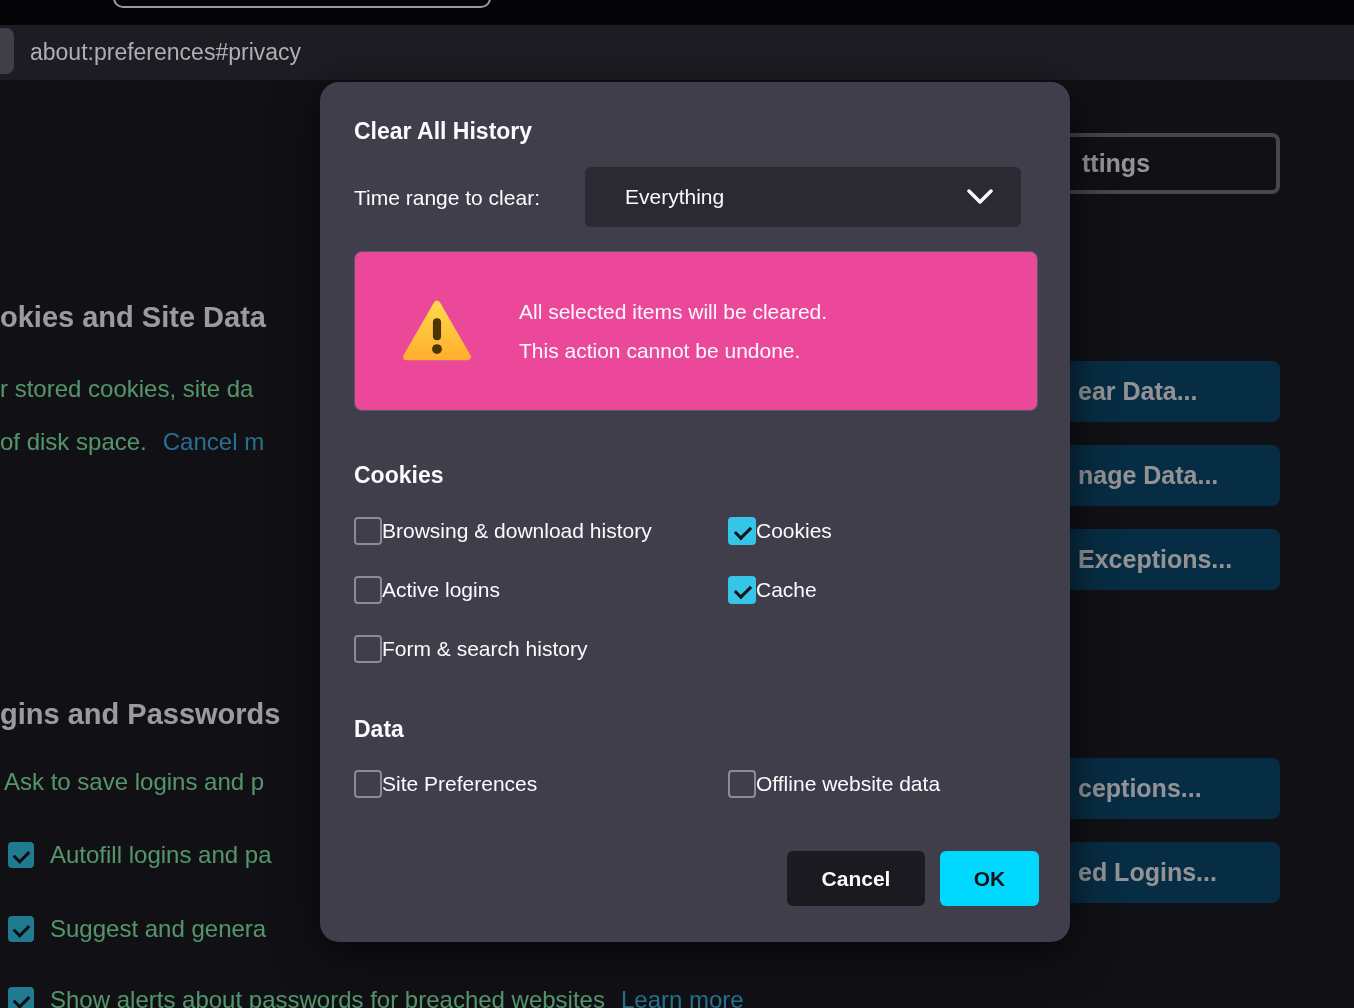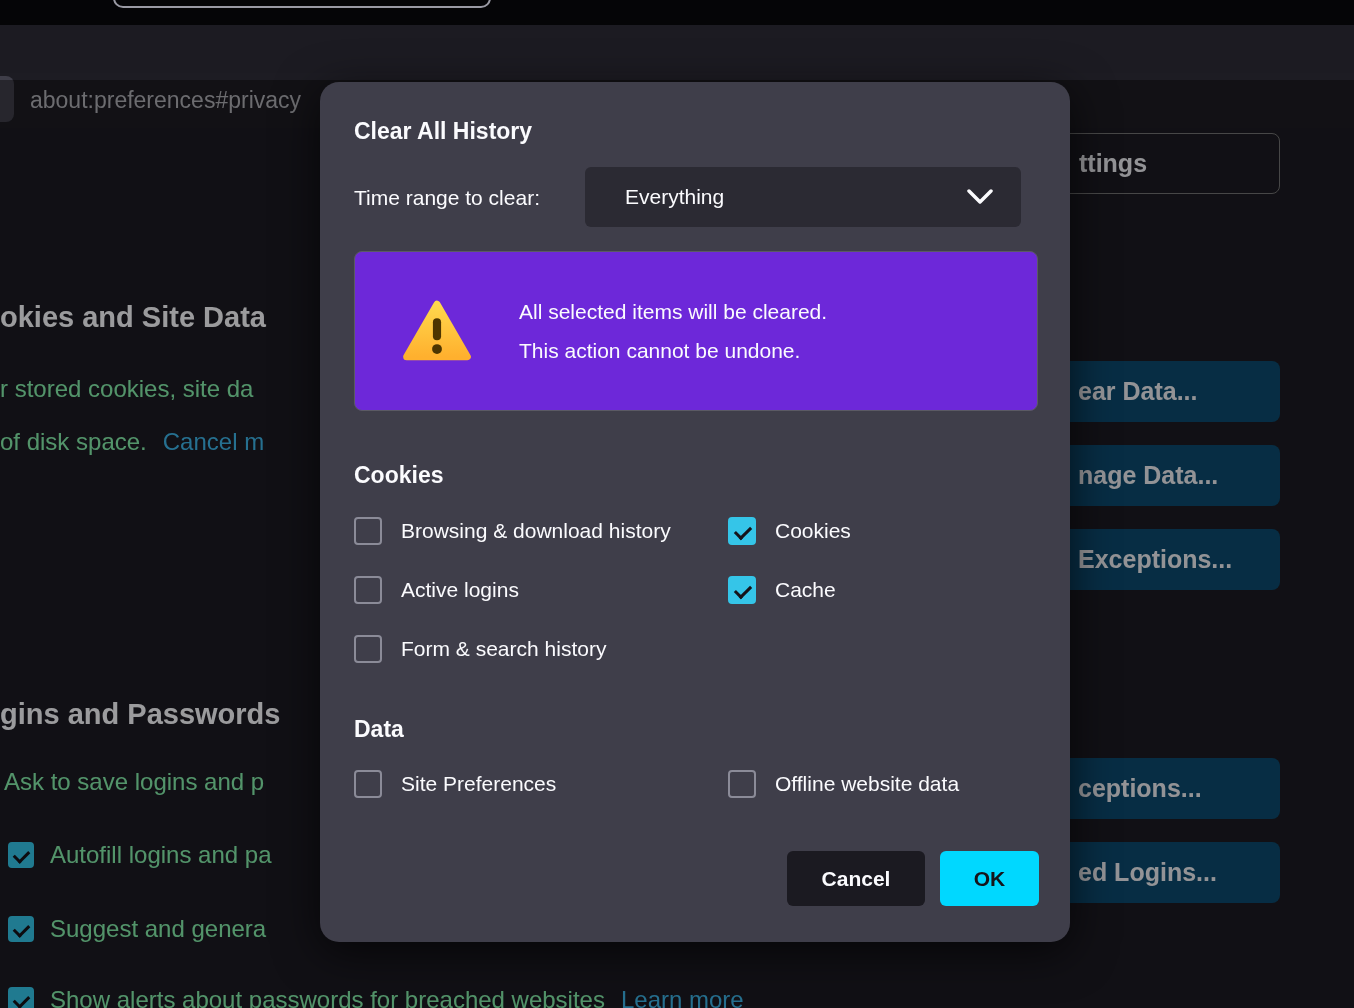--- a/index.html
+++ b/index.html
@@ -3,34 +3,34 @@
 <meta charset="utf-8">
 <style>
   * { margin:0; padding:0; box-sizing:border-box; }
   html,body { width:1354px; height:1008px; overflow:hidden; position:relative;
               background:#1c1b22; font-family:"Liberation Sans","DejaVu Sans",sans-serif; }
 
   
   .chrome-top { position:absolute; left:0; top:0; width:1354px; height:25px; background:#050507; z-index:1; }
   .urlbar-outline { position:absolute; left:113px; top:-34px; width:378px; height:42px;
                     border:2px solid #9a9aa4; border-radius:10px; }
-  .chrome-urlrow { position:absolute; left:0; top:25px; width:1354px; height:55px; background:#1d1c23; z-index:1;margin-top:48px; }
+  .chrome-urlrow { position:absolute; left:0; top:25px; width:1354px; height:55px; background:#1d1c23; z-index:1; }
   .left-frag { position:absolute; left:-8px; top:3px; width:22px; height:46px; background:#3f3e49; border-radius:8px; }
   .url-text { position:absolute; left:30px; top:14px; font-size:23px; color:#aeaeb4; white-space:nowrap; }
 
   
   .page { position:absolute; left:0; top:80px; width:1354px; height:928px; background:#1c1b22; overflow:hidden; }
   .bghead { position:absolute; color:#fbfbfe; font-size:29px; font-weight:700; white-space:nowrap; }
   .bgtext { position:absolute; color:#86efac; font-size:24px; white-space:nowrap; }
   .bgrow  { position:absolute; display:flex; align-items:center; gap:16px; white-space:nowrap; }
   .link   { color:var(--link,#3eb5e8); cursor:pointer; }
   .bgbtn  { position:absolute; left:1055px; width:225px; height:61px; background:#0c4a6e; border-radius:8px;
             color:#eeeef2; font-size:25px; font-weight:700; display:flex; align-items:center;
             padding-left:23px; white-space:nowrap; }
-  .bgbtn.outline { background:transparent; border:1px solid #737373; }
+  .bgbtn.outline { background:transparent; border:4px solid #737373; }
 
   
   .cb { position:relative; width:28px; height:28px; border:2px solid #8b8b98; border-radius:4px;
         background:transparent; flex:none; }
   .cb.checked { background:var(--checkbox_accent,#35c5e8); border-color:var(--checkbox_accent,#35c5e8); }
   .cb.checked::after { content:""; position:absolute; left:5px; top:7px; width:13px; height:7px;
         border-left:3px solid #15141a; border-bottom:3px solid #15141a; transform:rotate(-45deg); }
   .cb.sm { width:26px; height:26px; }
   .cb.sm.checked::after { left:4px; top:6px; width:12px; height:7px; }
 
@@ -39,28 +39,28 @@
 
   
   .dialog { position:absolute; left:320px; top:82px; width:750px; height:860px; background:#3f3e4a;
             border-radius:19px; box-shadow:0 10px 45px rgba(0,0,0,0.65); color:#fbfbfe; z-index:3; }
   .dlg-title { position:absolute; left:34px; top:36px; font-size:23px; font-weight:700; }
   .time-label { position:absolute; left:34px; top:104px; font-size:21px; }
   .dropdown { position:absolute; left:265px; top:85px; width:436px; height:60px; background:#2b2a33;
               border-radius:6px; display:flex; align-items:center; justify-content:space-between;
               padding:0 28px 0 40px; cursor:pointer; }
   .dropdown .val { font-size:21px; font-weight:400; }
-  .warnbox { position:absolute; left:34px; top:169px; width:684px; height:160px; background:#6d28d9;
+  .warnbox { position:absolute; left:34px; top:169px; width:684px; height:160px; background:#ec4899;
              border:1px solid #5b5a64; border-radius:8px; display:flex; align-items:center;
              padding-left:47px; gap:47px; }
   .warntext div { font-size:21px; line-height:39px; }
   .sec-head { position:absolute; left:34px; font-size:23px; font-weight:700; }
   .cbgrid { position:absolute; left:34px; display:grid; grid-template-columns:374px auto;
             grid-auto-rows:28px; row-gap:31px; }
-  .cbitem { display:flex; align-items:center; gap:19px; cursor:pointer; }
+  .cbitem { display:flex; align-items:center; gap:0; cursor:pointer; }
   .cbitem .lbl { font-size:21px; white-space:nowrap; }
   .btn { position:absolute; top:769px; height:55px; border:none; border-radius:6px;
          font-family:inherit; font-size:21px; font-weight:700; cursor:pointer; }
   .btn-cancel { left:467px; width:138px; background:#1b1a21; color:#fbfbfe; }
   .btn-ok { left:620px; width:99px; background:var(--accent,#00d8ff); color:#15141a; }
 </style>
 </head>
 <body>
 
 <div class="chrome-top">

